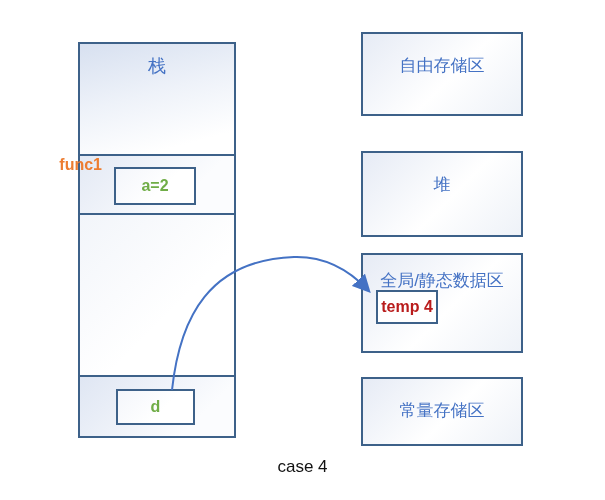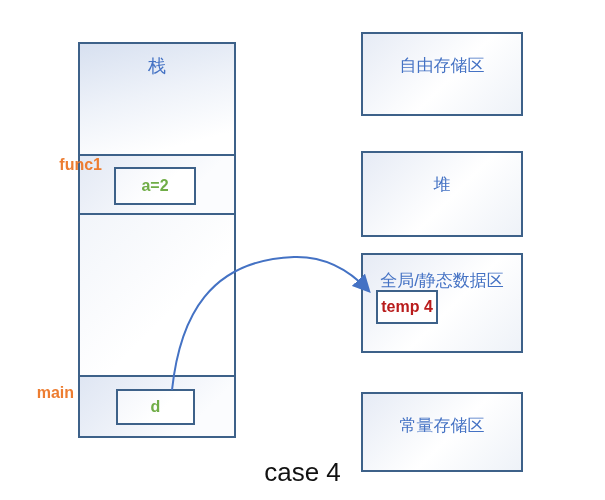--- a/index.html
+++ b/index.html
@@ -83,21 +83,21 @@
     box-sizing: border-box;
     background: linear-gradient(135deg, #e6ebf5 0%, #ffffff 55%, #eef2f8 100%);
     text-align: center;
     color: #4472C4;
     font-size: 17px;
   }
   .region .region-label { display: block; padding-top: 20px; }
   .region.r1 { top: 32px;  height: 84px; }
   .region.r2 { top: 151px; height: 86px; }
   .region.r3 { top: 253px; height: 100px; }
-  .region.r4 { top: 392px; height: 80px; }
+  .region.r4 { top: 377px; height: 69px; }
   .region.r3 .region-label { padding-top: 14px; }
   .tempbox {
     position: absolute;
     left: 13px; top: 35px;
     width: 62px; height: 34px;
     border: 2px solid #3d6189;
     box-sizing: border-box;
     background: #ffffff;
     display: flex;
     align-items: center;
@@ -114,21 +114,21 @@
     width: 605px; height: 500px;
     pointer-events: none;
   }
 
   
   .caption {
     position: absolute;
     left: 0; top: 457px;
     width: 605px;
     text-align: center;
-    font-size: 26px;
+    font-size: 17px;
     color: #111111;
   }
 </style>
 </head>
 <body>
 
 <div class="canvas">
 
   <div class="stack-outer">
     <div class="sec sec-top">
@@ -141,21 +141,20 @@
     </div>
     <div class="sec sec-mid"></div>
     <div class="sec sec-main">
       <div class="varbox d">
         <span>d</span>
       </div>
     </div>
   </div>
 
   <div class="frame-label func1">func1</div>
-  <div class="frame-label main">main</div>
 
   <div class="region r1">
     <span class="region-label">自由存储区</span>
   </div>
   <div class="region r2">
     <span class="region-label">堆</span>
   </div>
   <div class="region r3">
     <span class="region-label">全局/静态数据区</span>
     <div class="tempbox">

